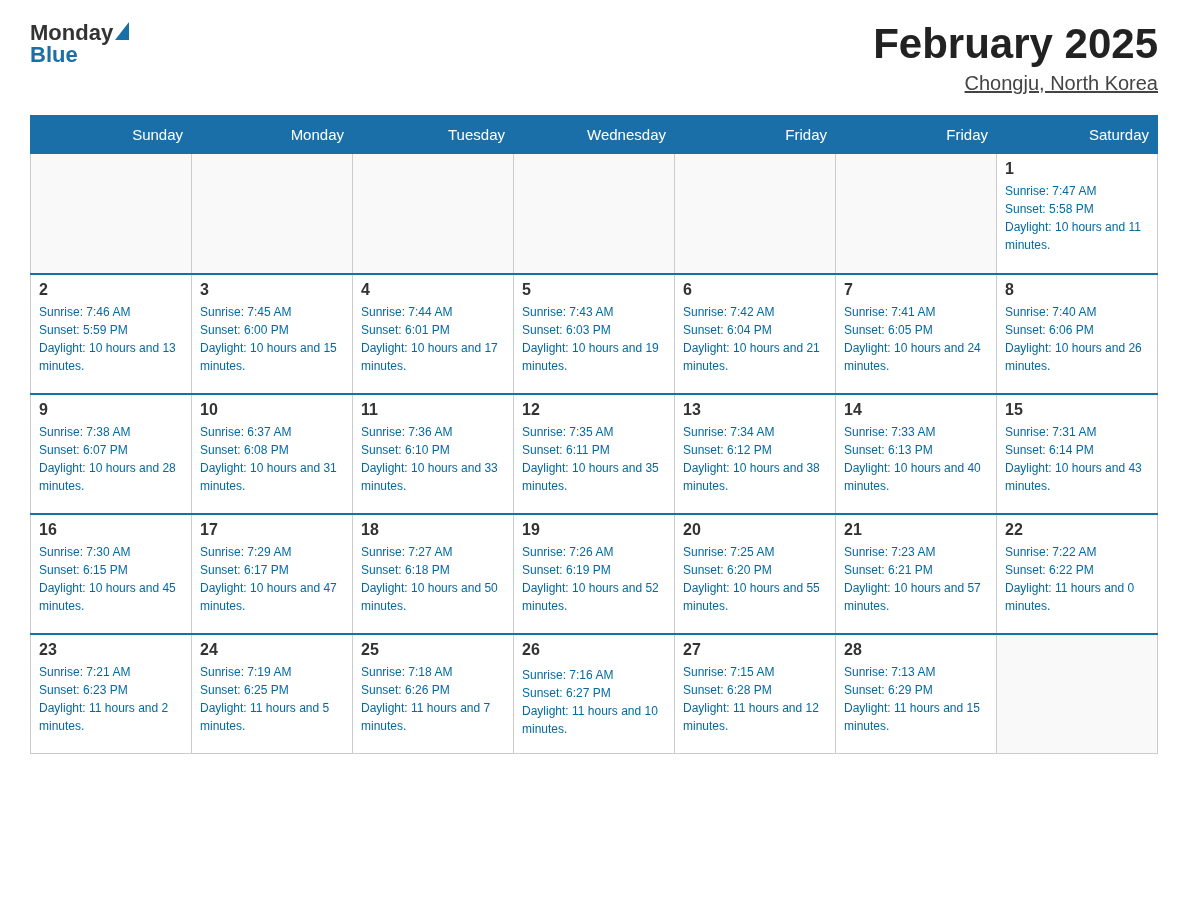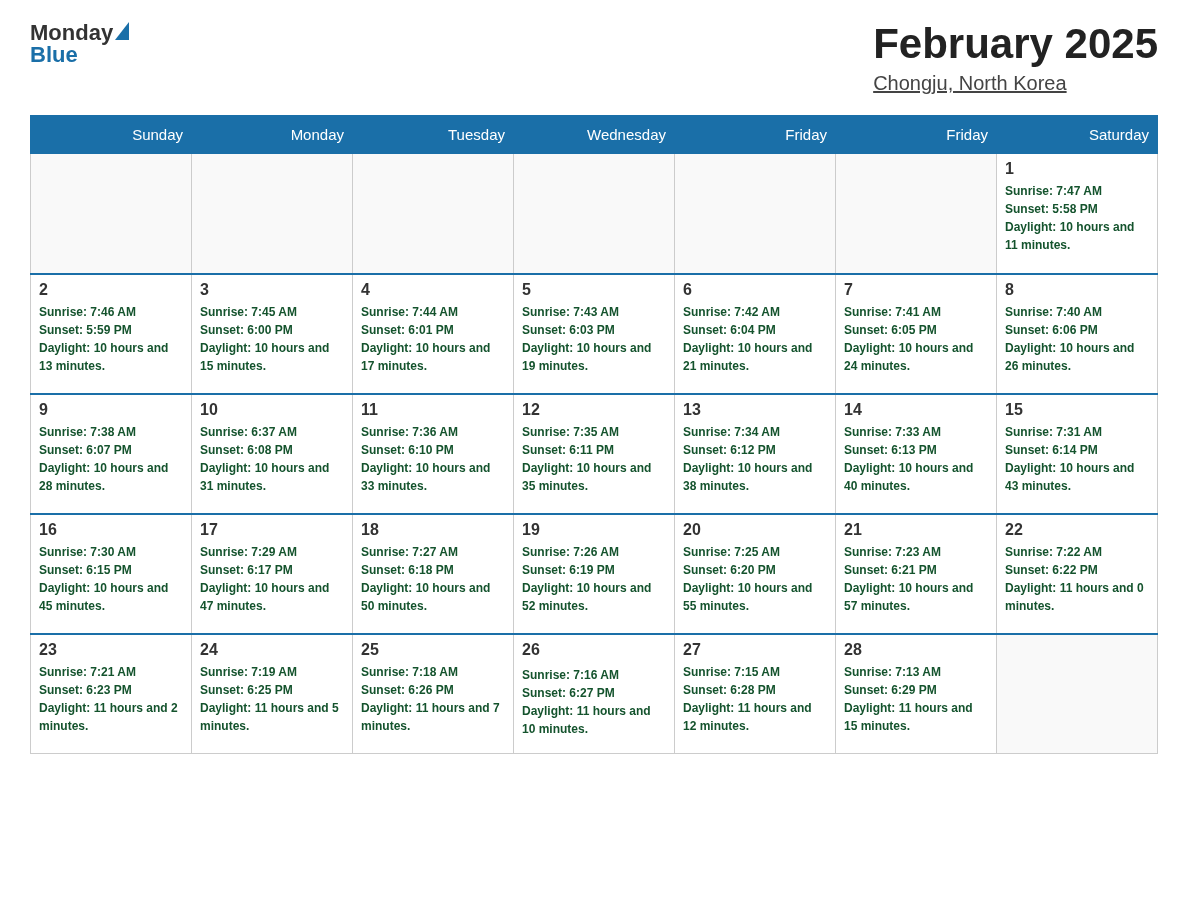--- a/index.html
+++ b/index.html
@@ -37,20 +37,21 @@
       margin-left: 2px;
       margin-top: -4px;
     }
     .logo-bottom {
       font-size: 22px;
       font-weight: bold;
       color: #1a6fa8;
       margin-top: -4px;
     }
     .title-section {
+      text-align: right;
     }
     .page-title {
       font-size: 42px;
       font-weight: bold;
       color: #222;
     }
     .subtitle {
       font-size: 20px;
       color: #444;
       margin-top: 4px;
@@ -79,23 +80,22 @@
       height: 120px;
     }
     .day-num {
       font-size: 16px;
       font-weight: bold;
       color: #333;
       margin-bottom: 4px;
     }
     .day-info {
       font-size: 12px;
-      color: #14532d;
+      color: #0369a1;
       line-height: 1.5;
-      font-weight: bold;
     }
     .empty-cell {
       background: #f9f9f9;
     }
     .row-border td {
       border-top: 2px solid #1a6fa8;
     }
   </style>
 </head>
 <body>

